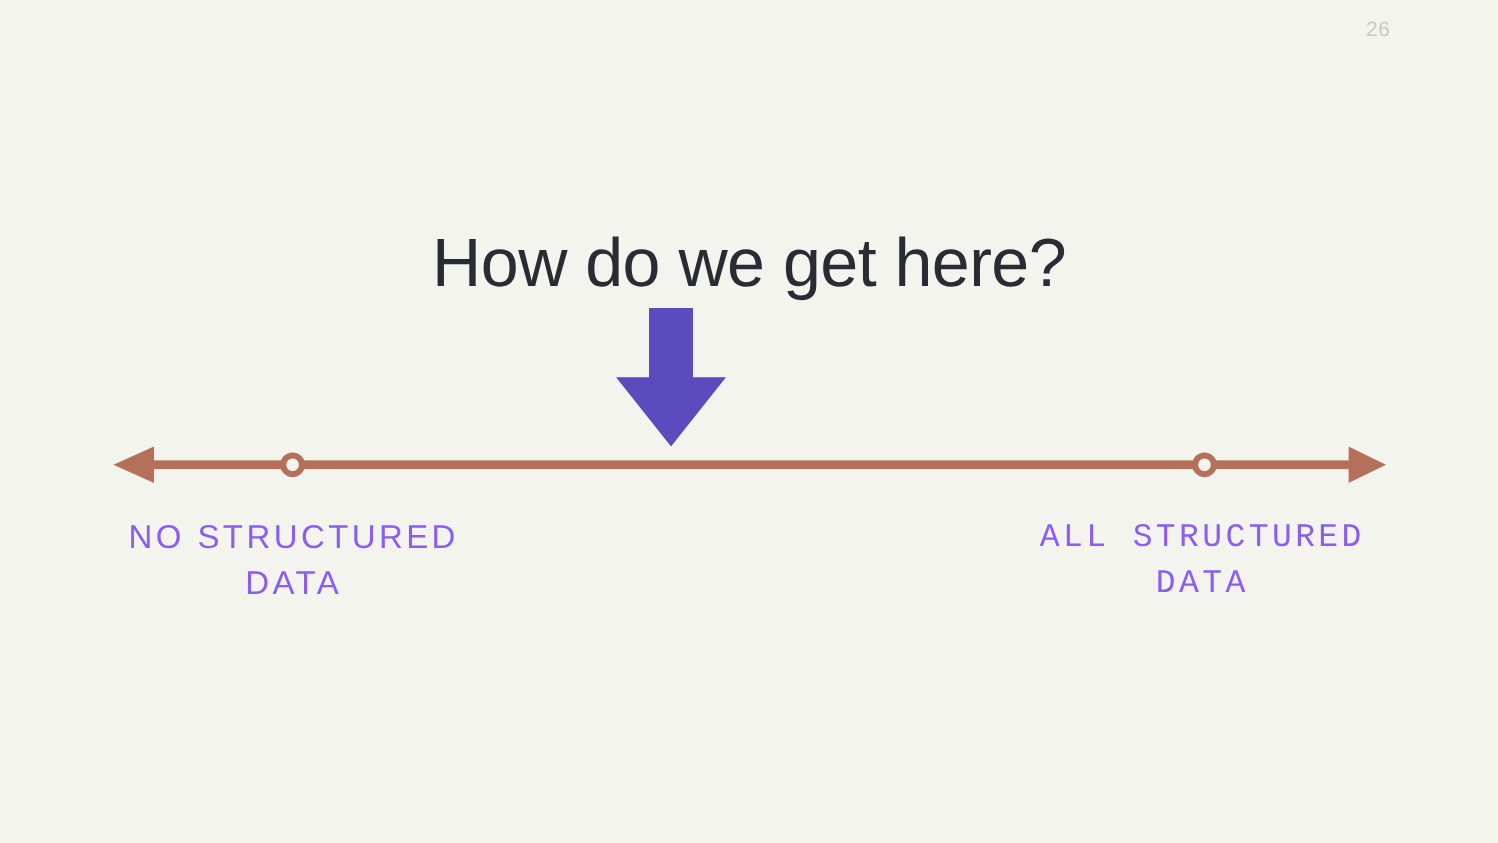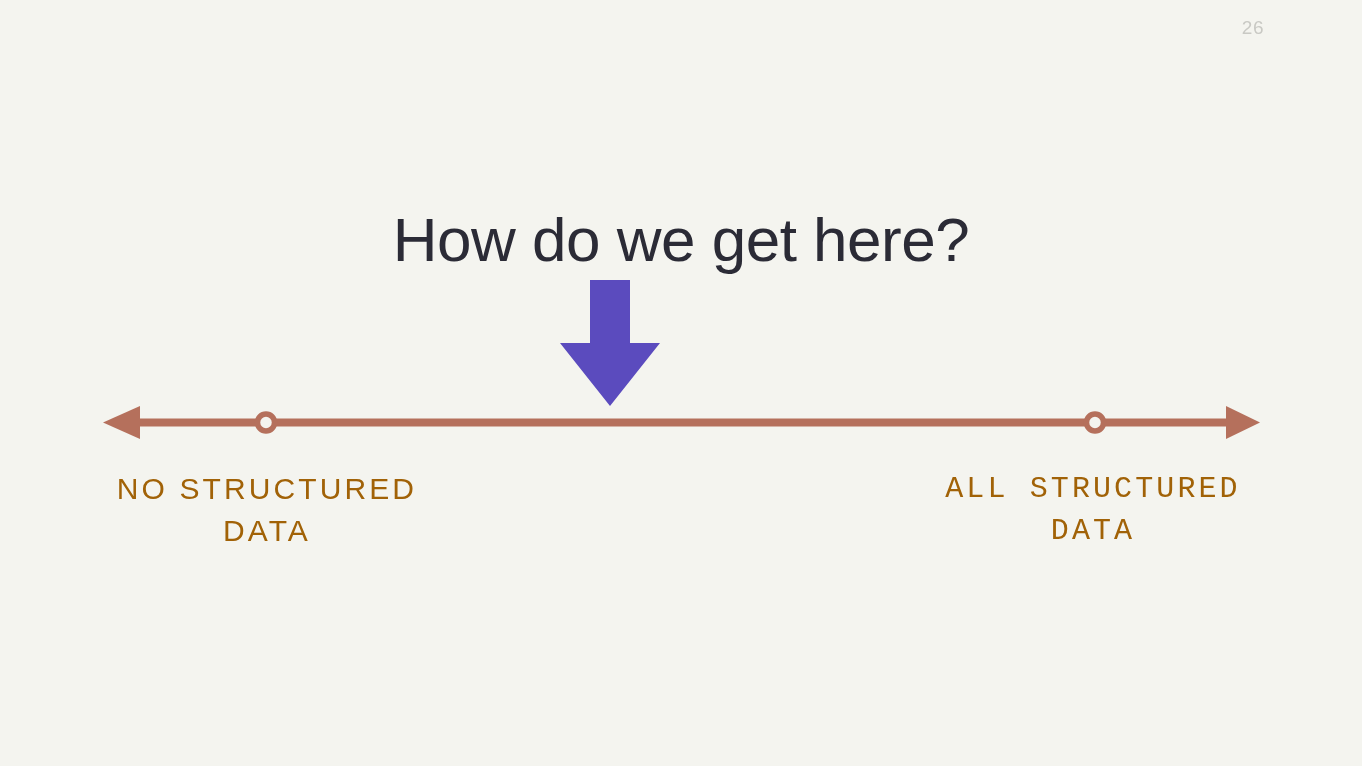--- a/index.html
+++ b/index.html
@@ -78,21 +78,21 @@
     height: 56px;
   }
 
   
   .axis-label {
     position: absolute;
     top: 468px;
     font-family: "Liberation Sans", sans-serif;
     font-size: 30px;
     font-weight: 400;
-    color: #a16207;
+    color: #8b5cf6;
     letter-spacing: 3.1px;
     line-height: 42px;
     text-align: center;
     white-space: pre-line;
   }
   .axis-label.left {
     left: 66px;
     width: 402px;
   }
   .axis-label.right {

